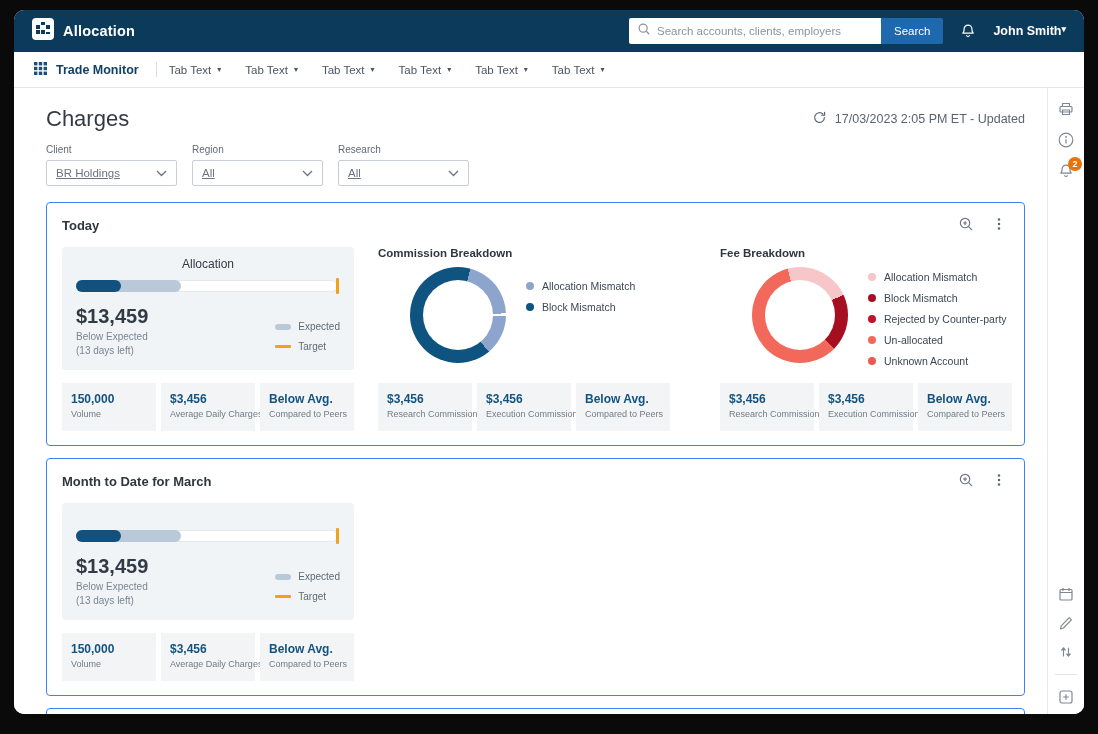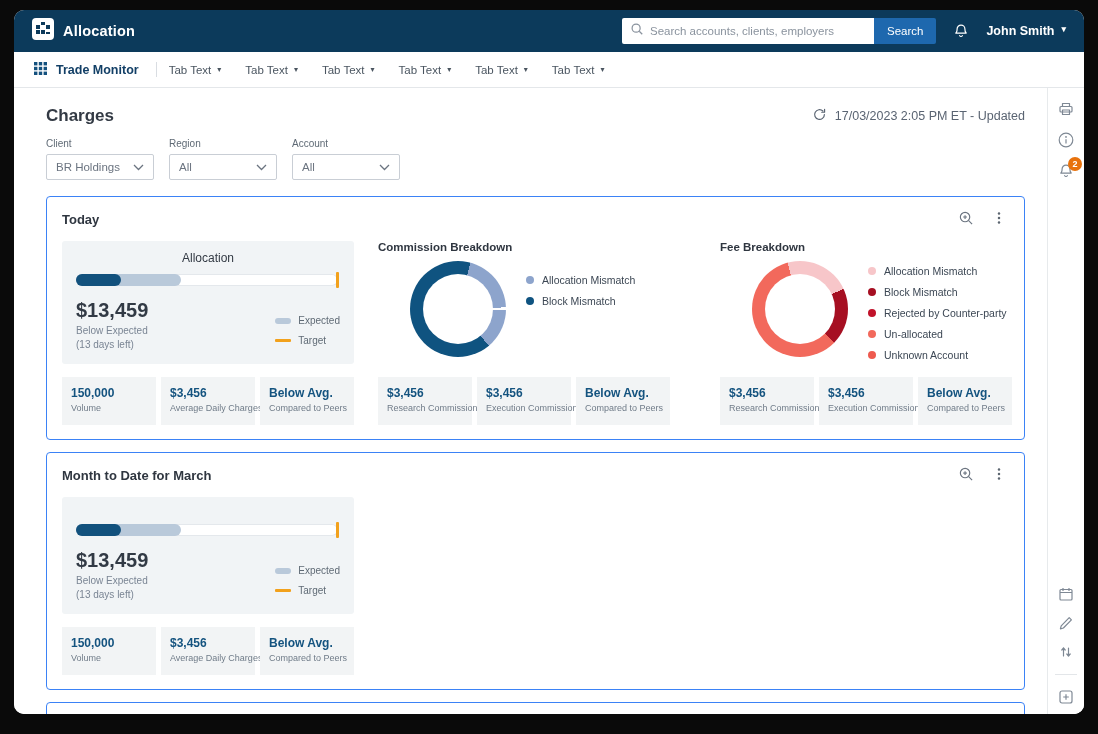--- a/index.html
+++ b/index.html
@@ -15,21 +15,21 @@
   .topbar-right { margin-left:auto; display:flex; align-items:center; gap:16px; }
   .searchgroup { display:flex; }
   .searchbox { width:252px; height:26px; background:#fff; border-radius:2px 0 0 2px;
                display:flex; align-items:center; padding:0 8px; gap:6px; }
   .searchbox input { border:none; outline:none; flex:1; font-size:11.5px; color:#333;
                      font-family:"Liberation Sans", sans-serif; }
   .searchbox input::placeholder { color:#8a939e; }
   .search-btn { height:26px; padding:0 13px; background:#1E68AE; color:#fff; font-size:11.5px;
                 display:flex; align-items:center; border:none; border-radius:0 2px 2px 0; cursor:pointer;
                 font-family:"Liberation Sans", sans-serif; }
-  .user { color:#fff; font-size:12.5px; font-weight:bold; display:flex; gap:7px; }
+  .user { color:#fff; font-size:12.5px; font-weight:bold; display:flex; gap:0; }
   .caret-w { font-size:9px; color:#fff; }
 
   
   .tabbar { height:36px; border-bottom:1px solid #e4e7ea; display:flex; align-items:center; padding:0 20px; }
   .app-switch { display:flex; align-items:center; gap:9px; padding-right:17px; }
   .app-name { font-size:12.5px; font-weight:bold; color:#123F66; }
   .tab-divider { width:1px; height:15px; background:#d9dde2; }
   .tab { font-size:11.5px; color:#4a5560; padding:0 10px; margin:0 2px; display:flex; align-items:center; gap:6px; }
   .caret-g { font-size:8px; color:#4a5560; }
 
@@ -44,30 +44,30 @@
   .tool { position:relative; width:18px; height:18px; color:#7e8894; cursor:pointer; }
   .tool svg { display:block; }
   .badge { position:absolute; top:-5px; right:-7px; min-width:14px; height:14px; padding:0 3px;
            background:#E8720C; border-radius:8px; color:#fff; font-size:9px; font-weight:bold;
            display:flex; align-items:center; justify-content:center; }
   .tools-divider { width:22px; height:1px; background:#e3e6e9; margin:2px 0; }
 
   .scroll { position:absolute; left:0; right:37px; top:0; bottom:0; padding:10px 22px 0 32px; overflow:hidden; }
 
   .page-head { display:flex; justify-content:space-between; align-items:center; margin:8px 0 12px; }
-  .page-title { font-size:17px; font-weight:bold; color:#333A44; }
+  .page-title { font-size:22px; font-weight:normal; color:#333A44; }
   .updated { display:flex; align-items:center; gap:8px; color:#5A6472; font-size:12.5px;text-align:right; }
   .updated svg { color:#5A6472; }
 
   .filters { display:flex; gap:15px; margin-bottom:16px; }
   .filter { display:flex; flex-direction:column; gap:5px; }
   .filter-label { font-size:10px; color:#5F6A75; }
-  .select { width:108px; height:26px; border:1px solid #C9CED5; border-radius:2px; background:#fff;
+  .select { width:131px; height:26px; border:1px solid #C9CED5; border-radius:2px; background:#fff;
             display:flex; align-items:center; justify-content:space-between; padding:0 9px;
-            font-size:11.5px; color:#6B7480; cursor:pointer; }
+            font-size:11.5px; color:#6B7480; cursor:pointer;text-decoration:underline; }
   .select svg { color:#6B7480; }
 
   .card { border:1px solid #3b82f6; border-radius:4px; padding:13px 15px 14px; margin-bottom:12px;
           background:#fff; }
   .card-head { display:flex; justify-content:space-between; align-items:center; margin-bottom:13px; }
   .card-title { font-size:13px; font-weight:bold; color:#2F3640; }
   .card-icons { display:flex; gap:15px; align-items:center; }
   .card-icons .tool { color:#6B7480; }
 
   .cols { display:grid; grid-template-columns:292px 318px 300px; column-gap:24px; }
@@ -287,21 +287,21 @@
         <div class="filter">
           <span class="filter-label">Region</span>
           <div class="select">
             <span>All</span>
             <svg width="11" height="7" viewBox="0 0 11 7" fill="none" stroke="currentColor" stroke-width="1.3">
                 <polyline points="1,1 5.5,5.5 10,1"></polyline>
               </svg>
           </div>
         </div>
         <div class="filter">
-          <span class="filter-label">Account</span>
+          <span class="filter-label">Research</span>
           <div class="select">
             <span>All</span>
             <svg width="11" height="7" viewBox="0 0 11 7" fill="none" stroke="currentColor" stroke-width="1.3">
                 <polyline points="1,1 5.5,5.5 10,1"></polyline>
               </svg>
           </div>
         </div>
       </div>
 
       <div class="card">

